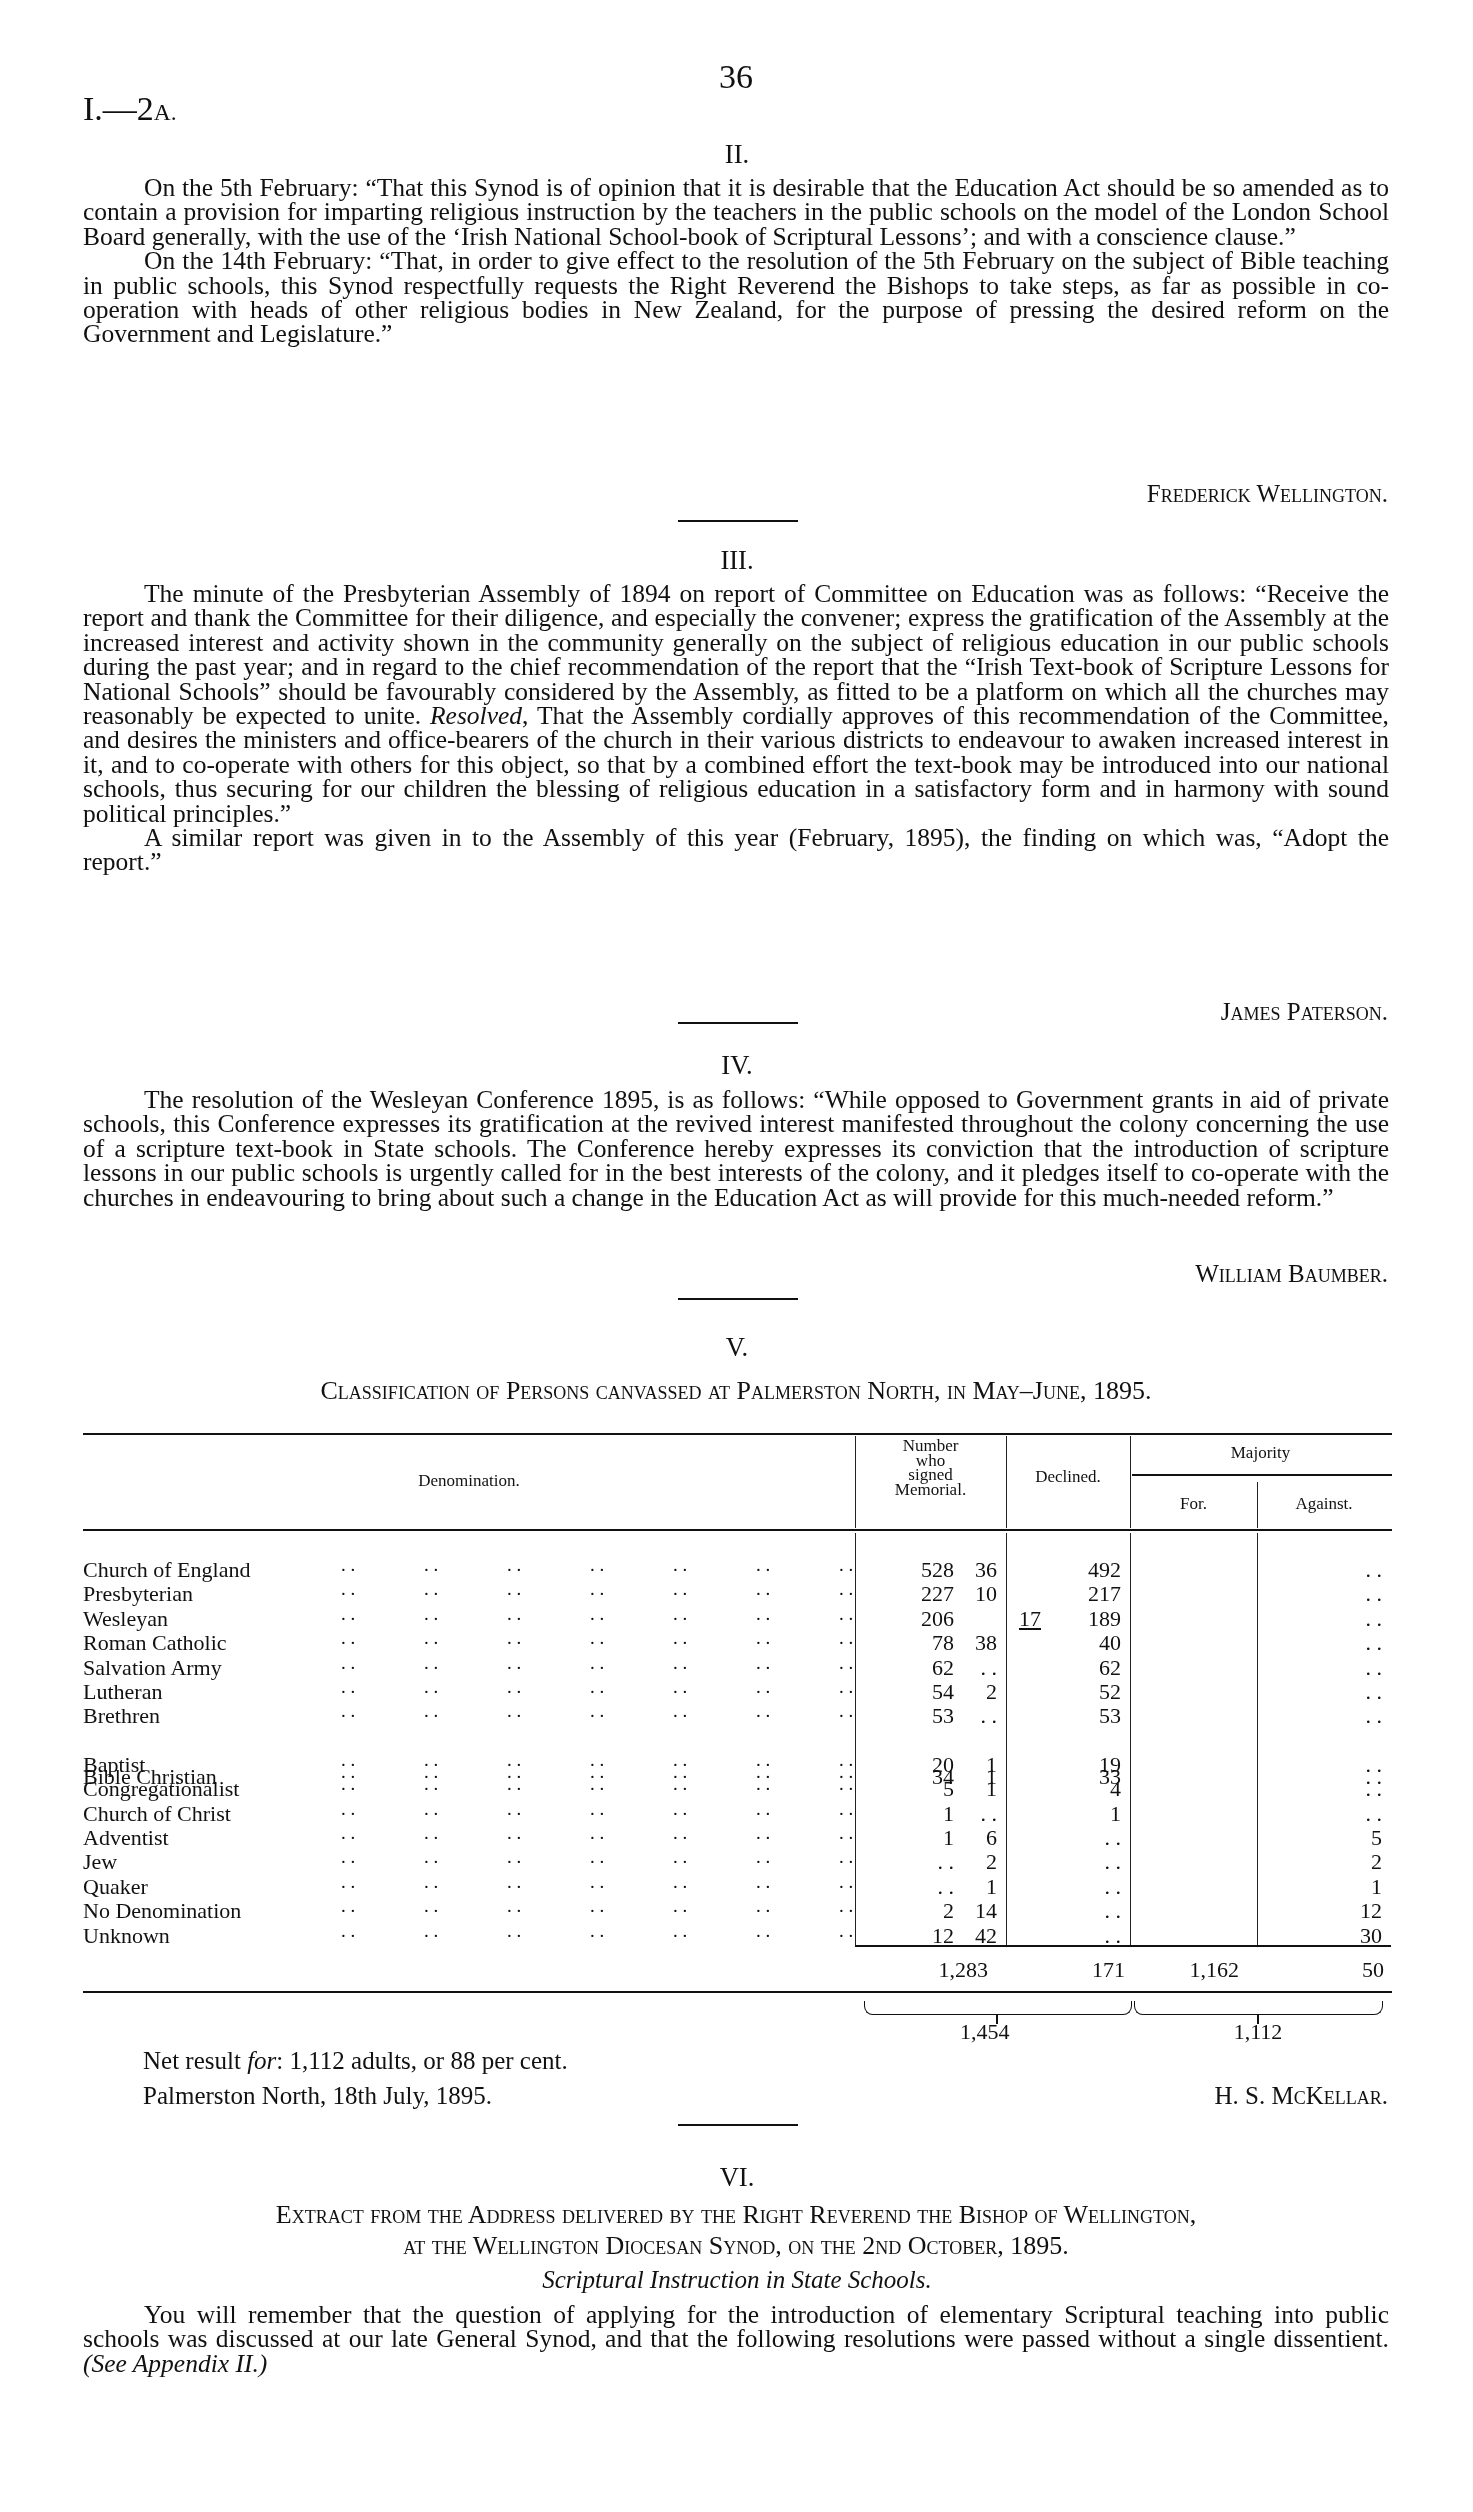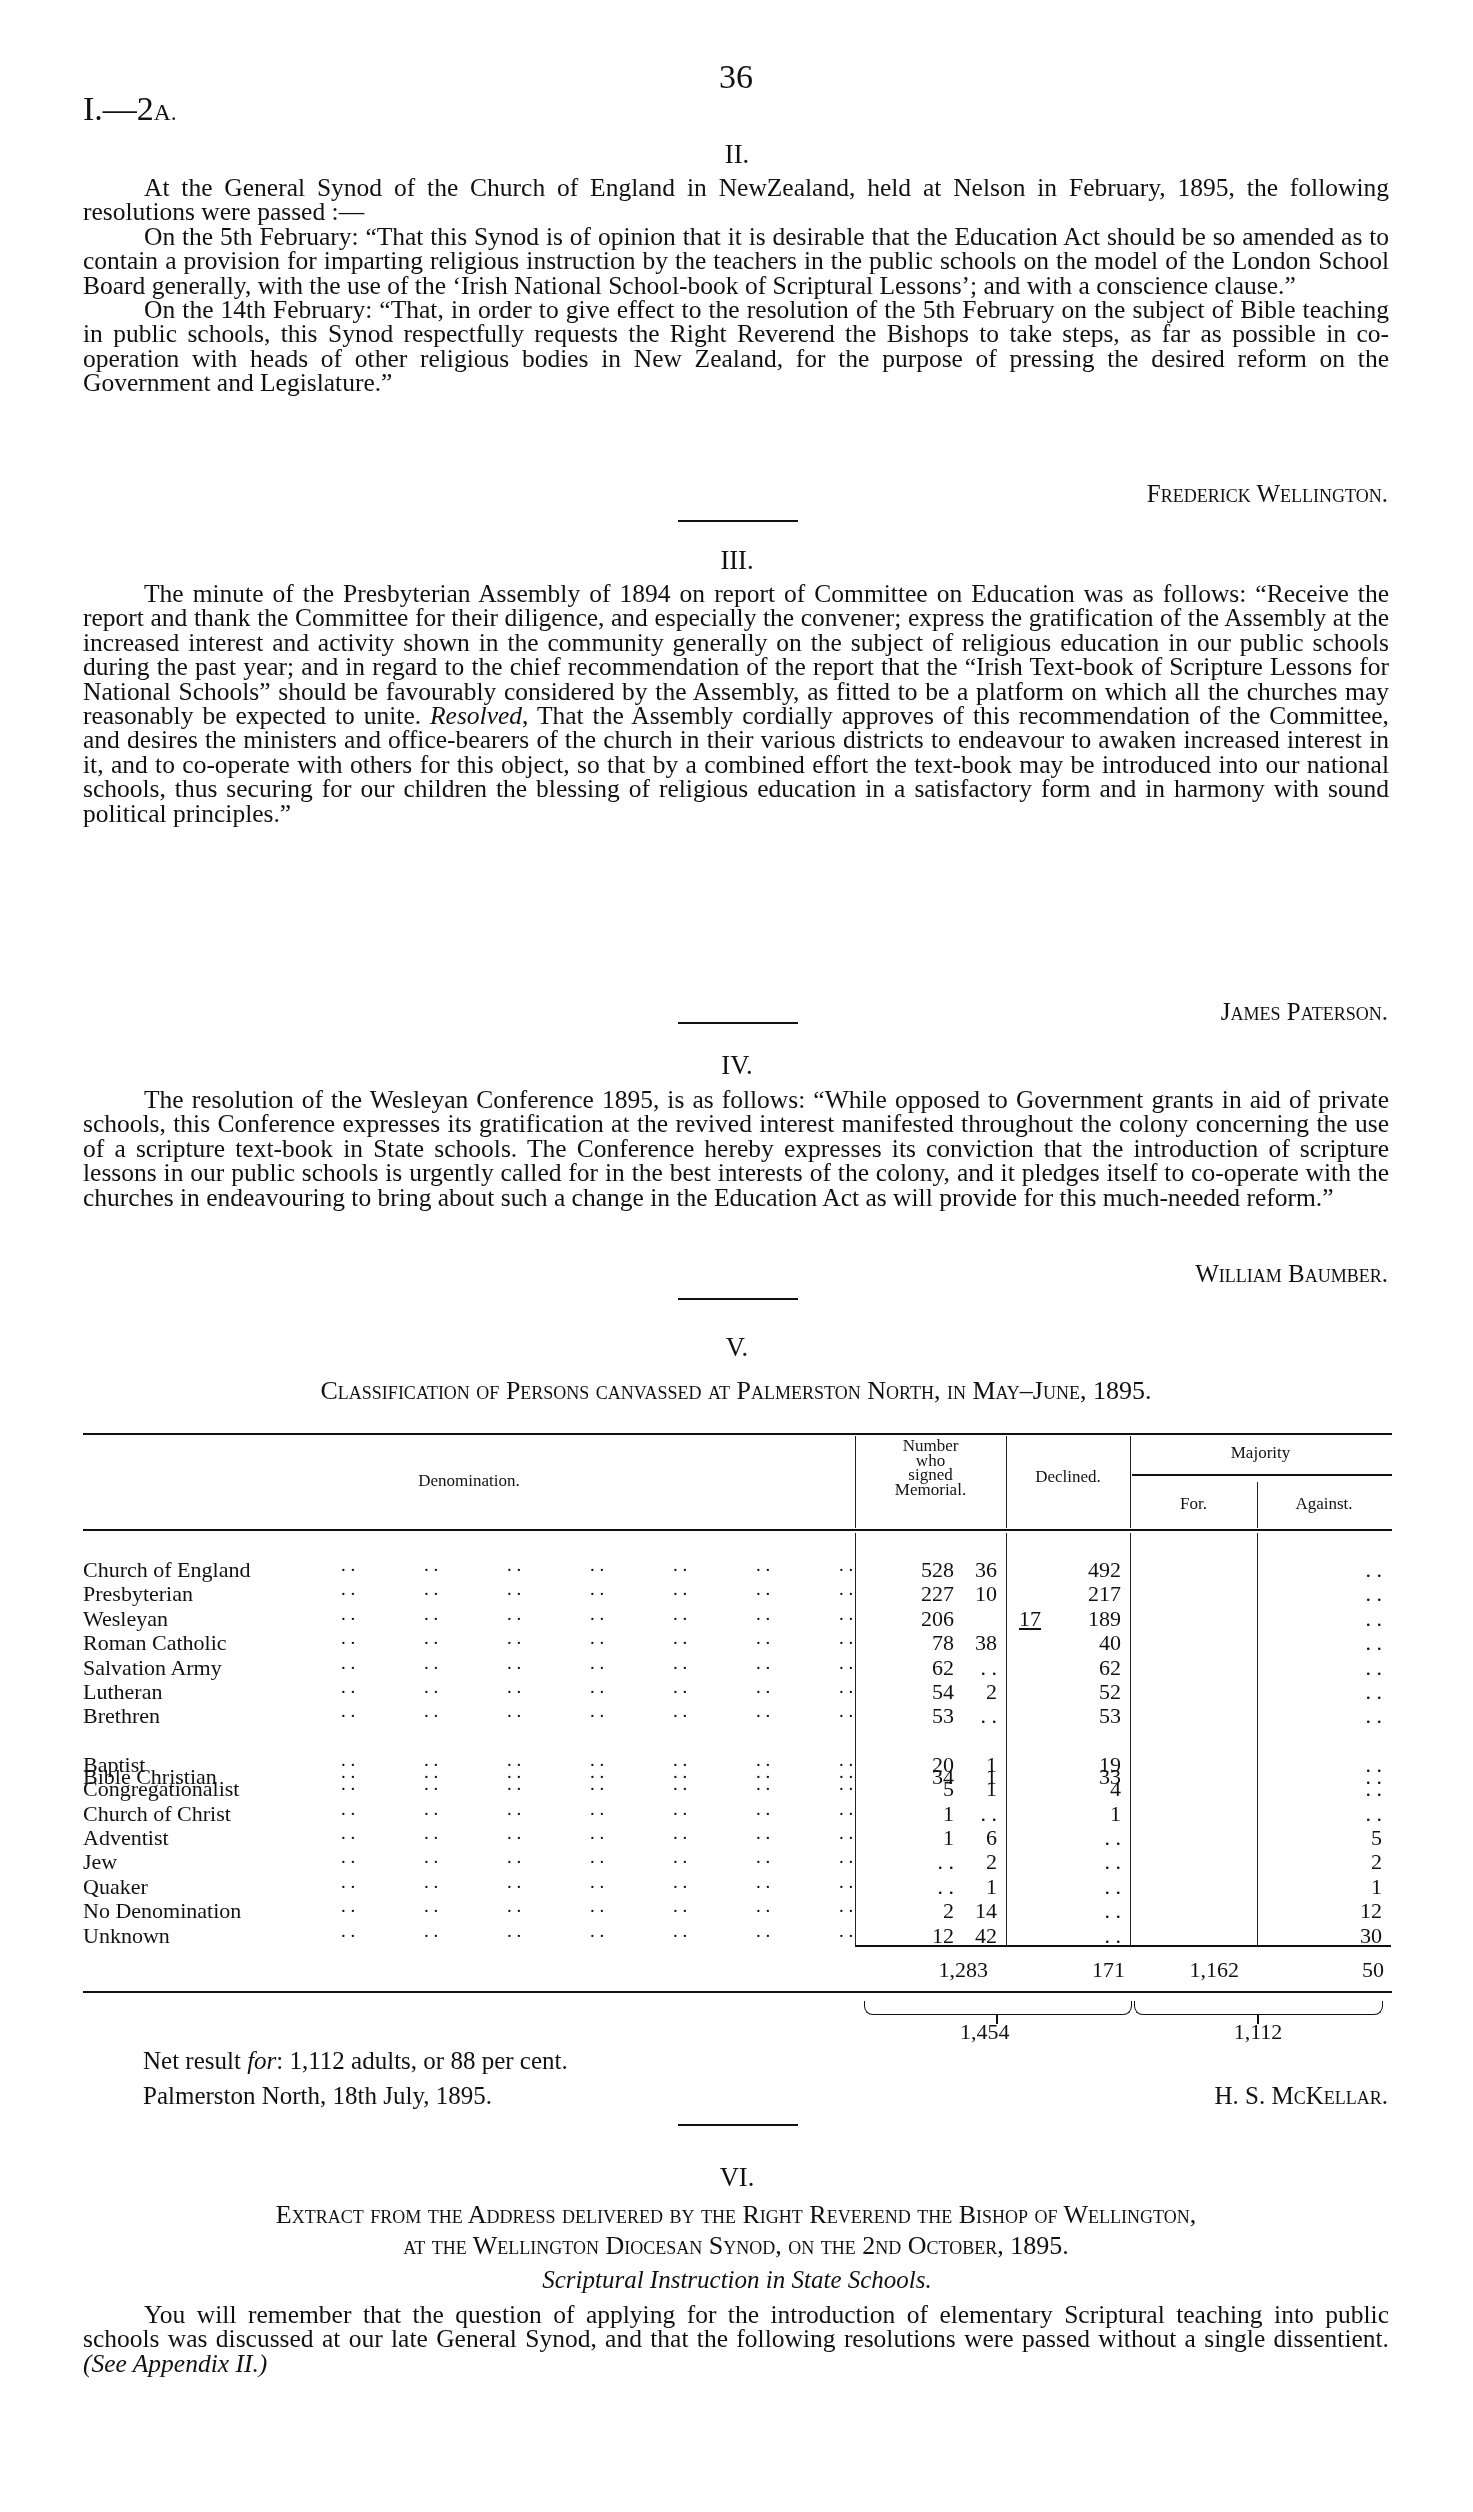--- a/index.html
+++ b/index.html
@@ -34,30 +34,30 @@
 </head>
 <body>
 
 <div class="abs page-head">
   <div class="left"><span>I.—2</span><small>A.</small></div>
   <div class="center">36</div>
 </div>
 
 <div class="abs sec-num" style="top:139px;">II.</div>
 <div class="abs para" style="top:176px;">
-  <p>At the General Synod of the Church of England in NewZealand, held at Nelson in February, 1895, the following resolutions were passed :—</p>
   <p>On the 5th February: “That this Synod is of opinion that it is desirable that the Education Act should be so amended as to contain a provision for imparting religious instruction by the teachers in the public schools on the model of the London School Board generally, with the use of the ‘Irish National School-book of Scriptural Lessons’; and with a conscience clause.”</p>
   <p>On the 14th February: “That, in order to give effect to the resolution of the 5th February on the subject of Bible teaching in public schools, this Synod respectfully requests the Right Reverend the Bishops to take steps, as far as possible in co-operation with heads of other religious bodies in New Zealand, for the purpose of pressing the desired reform on the Government and Legislature.”</p>
 </div>
 <div class="abs sig" style="top:480px; right:86px;">Frederick Wellington.</div>
 <div class="abs rule" style="top:520px;"></div>
 
 <div class="abs sec-num" style="top:545px;">III.</div>
 <div class="abs para" style="top:582px;">
   <p><span>The minute of the Presbyterian Assembly of 1894 on report of Committee on Education was as follows: “Receive the report and thank the Committee for their diligence, and especially the convener; express the gratification of the Assembly at the increased interest and activity shown in the community generally on the subject of religious education in our public schools during the past year; and in regard to the chief recommendation of the report that the “Irish Text-book of Scripture Lessons for National Schools” should be favourably considered by the Assembly, as fitted to be a platform on which all the churches may reasonably be expected to unite. </span><span class="ital">Resolved</span><span>, That the Assembly cordially approves of this recommendation of the Committee, and desires the ministers and office-bearers of the church in their various districts to endeavour to awaken increased interest in it, and to co-operate with others for this object, so that by a combined effort the text-book may be introduced into our national schools, thus securing for our children the blessing of religious education in a satisfactory form and in harmony with sound political principles.”</span></p>
+  <p>A similar report was given in to the Assembly of this year (February, 1895), the finding on which was, “Adopt the report.”</p>
 </div>
 <div class="abs sig" style="top:998px; right:86px;">James Paterson.</div>
 <div class="abs rule" style="top:1022px;"></div>
 
 <div class="abs sec-num" style="top:1050px;">IV.</div>
 <div class="abs para" style="top:1088px;">
   <p>The resolution of the Wesleyan Conference 1895, is as follows: “While opposed to Government grants in aid of private schools, this Conference expresses its gratification at the revived interest manifested throughout the colony concerning the use of a scripture text-book in State schools. The Conference hereby expresses its conviction that the introduction of scripture lessons in our public schools is urgently called for in the best interests of the colony, and it pledges itself to co-operate with the churches in endeavouring to bring about such a change in the Education Act as will provide for this much-needed reform.”</p>
 </div>
 <div class="abs sig" style="top:1260px; right:86px;">William Baumber.</div>
 <div class="abs rule" style="top:1298px;"></div>

